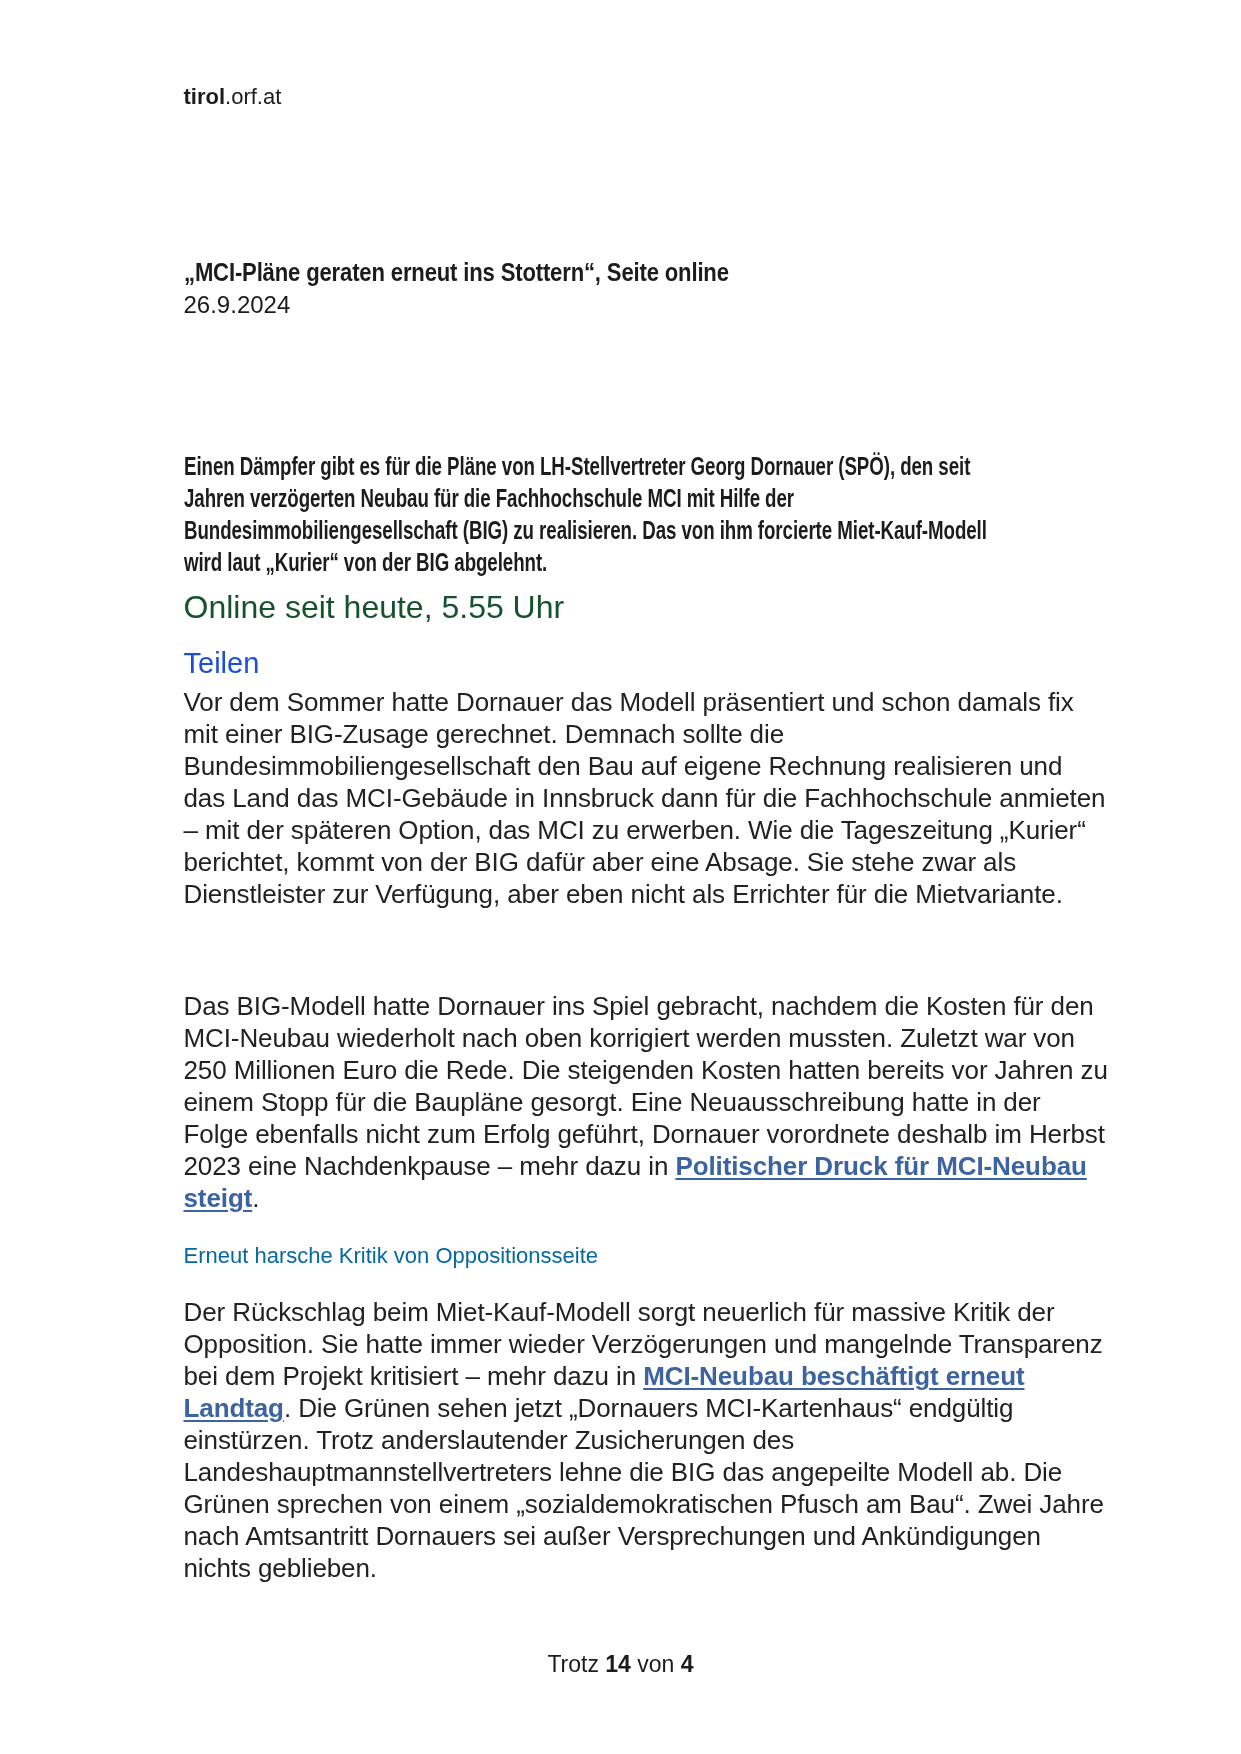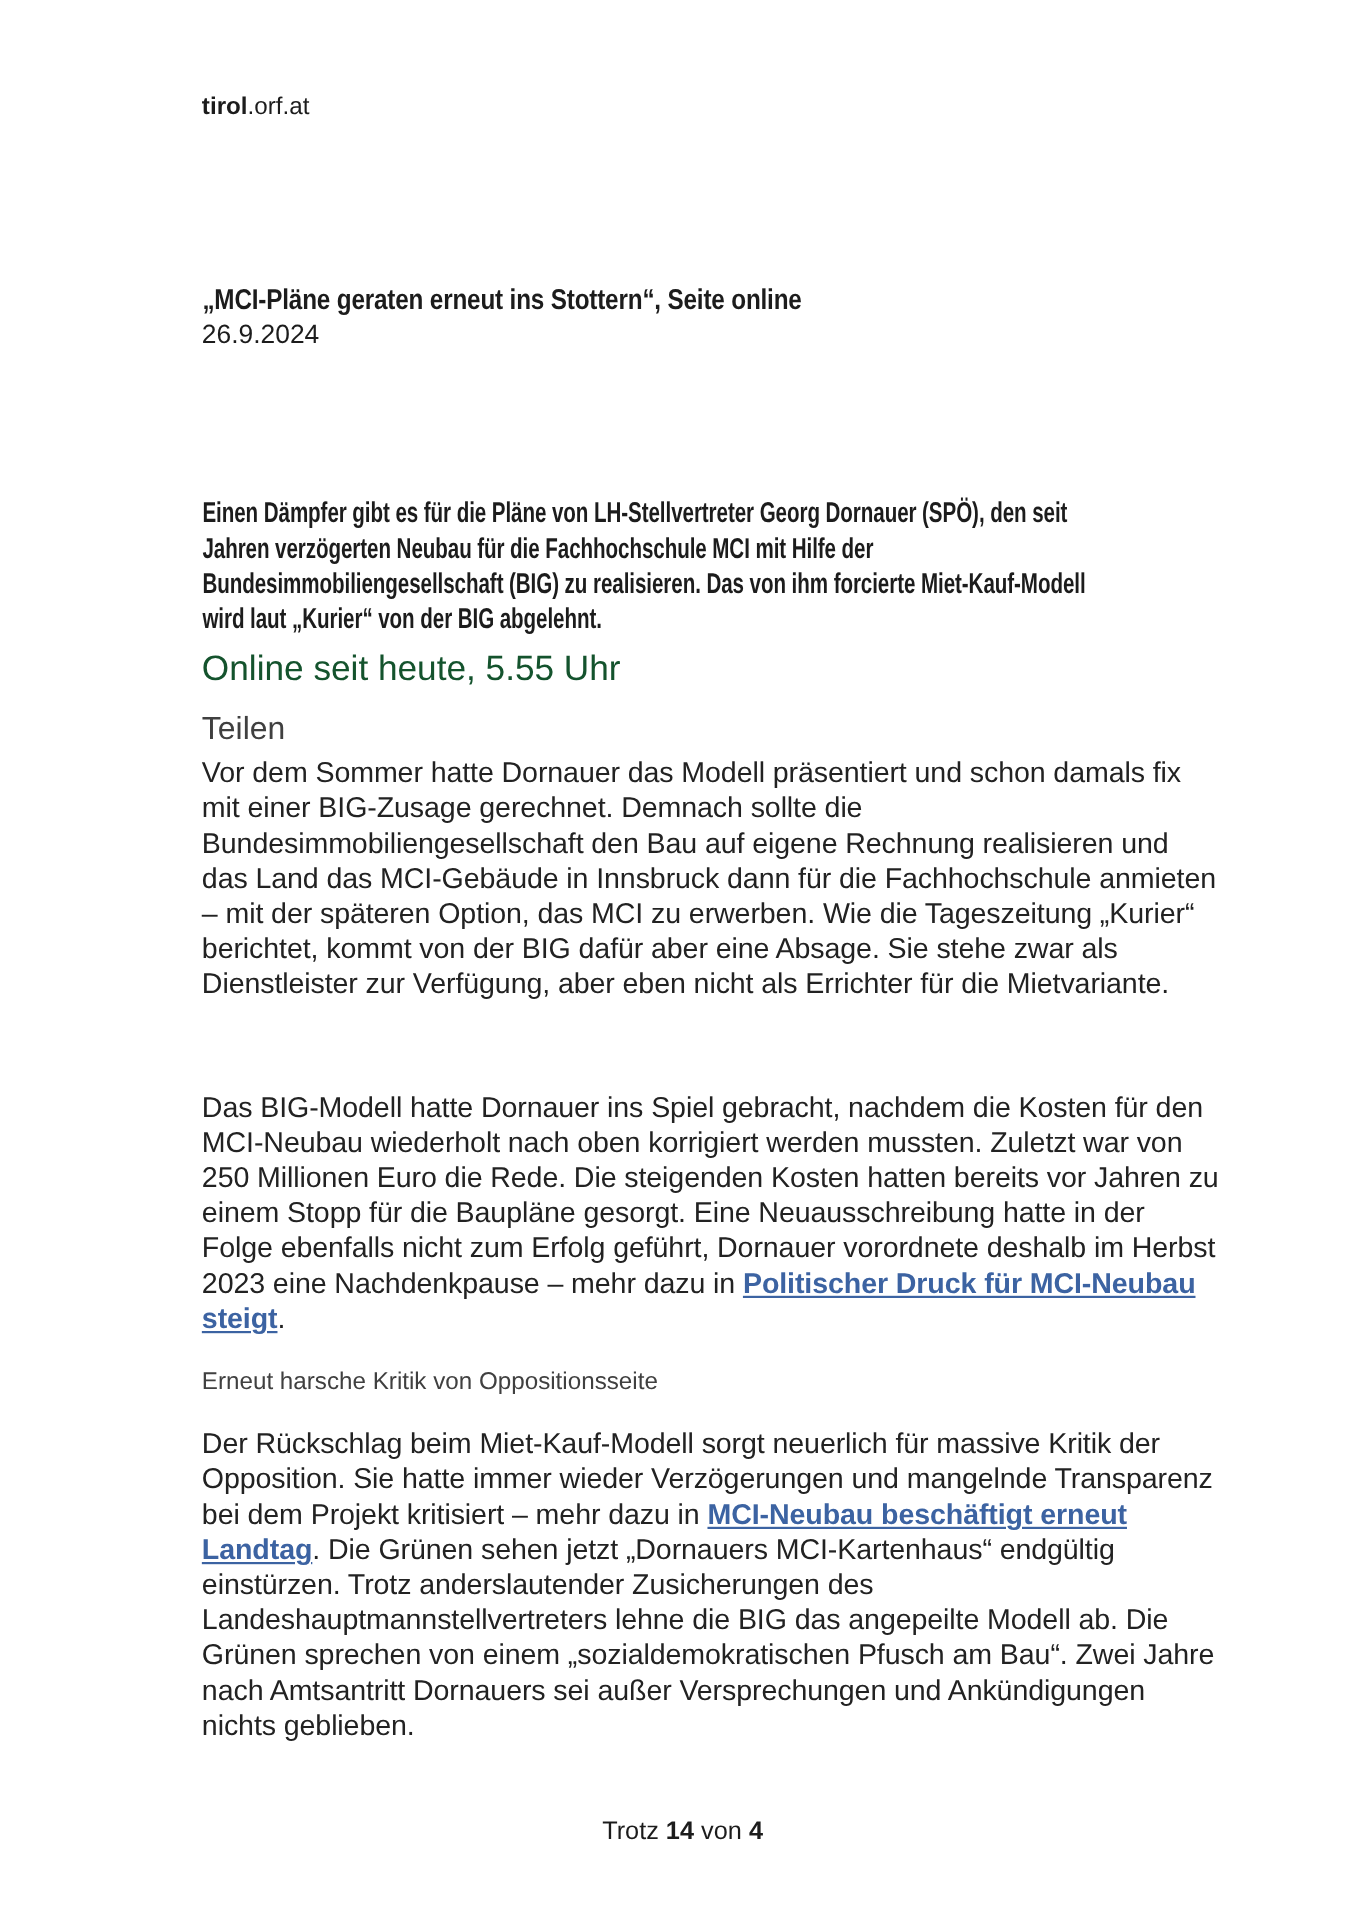--- a/index.html
+++ b/index.html
@@ -5,20 +5,21 @@
   * { margin: 0; padding: 0; box-sizing: border-box; }
   html, body { background: #ffffff; }
   body { font-family: "Liberation Sans", sans-serif; color: #1c1c1c; }
   .page {
     position: relative;
     width: 1174px;
     height: 1754px;
     margin: 0 auto;
     background: #ffffff;
     overflow: hidden;
+    text-decoration: underline;
   }
   .abs { position: absolute; left: 150px; }
 
   
   .brand { top: 84px; font-size: 22px; line-height: 26px; }
   .brand b { font-weight: bold; }
 
   
   .title-block { top: 256px; width: 1060px; }
   .doc-title {
@@ -43,35 +44,35 @@
     transform: scaleX(0.72);
     transform-origin: top left;
     font-size: 26px;
     font-weight: bold;
     line-height: 32px;
     letter-spacing: -0.1px;
   }
 
   
   .online-since { top: 592px; font-size: 32px; line-height: 31px; color: #14532d; }
-  .share { top: 646px; font-size: 29px; line-height: 34px; color: #404040; }
+  .share { top: 646px; font-size: 29px; line-height: 34px; color: #1d4ed8; }
 
   
   .body-par {
     width: 925px;
     font-size: 26px;
     line-height: 32px;
     letter-spacing: -0.1px;
     color: #222222;
   }
   .p1 { top: 686px; }
   .p2 { top: 990px; }
   .p3 { top: 1296px; }
 
-  .subhead { top: 1242px; font-size: 22px; line-height: 27px; color: #404040; }
+  .subhead { top: 1242px; font-size: 22px; line-height: 27px; color: #0369a1; }
 
   a.art-link {
     color: #3c63a2;
     font-weight: bold;
     text-decoration: underline;
     text-decoration-thickness: 2px;
     text-underline-offset: 3px;
     cursor: pointer;
   }
 

